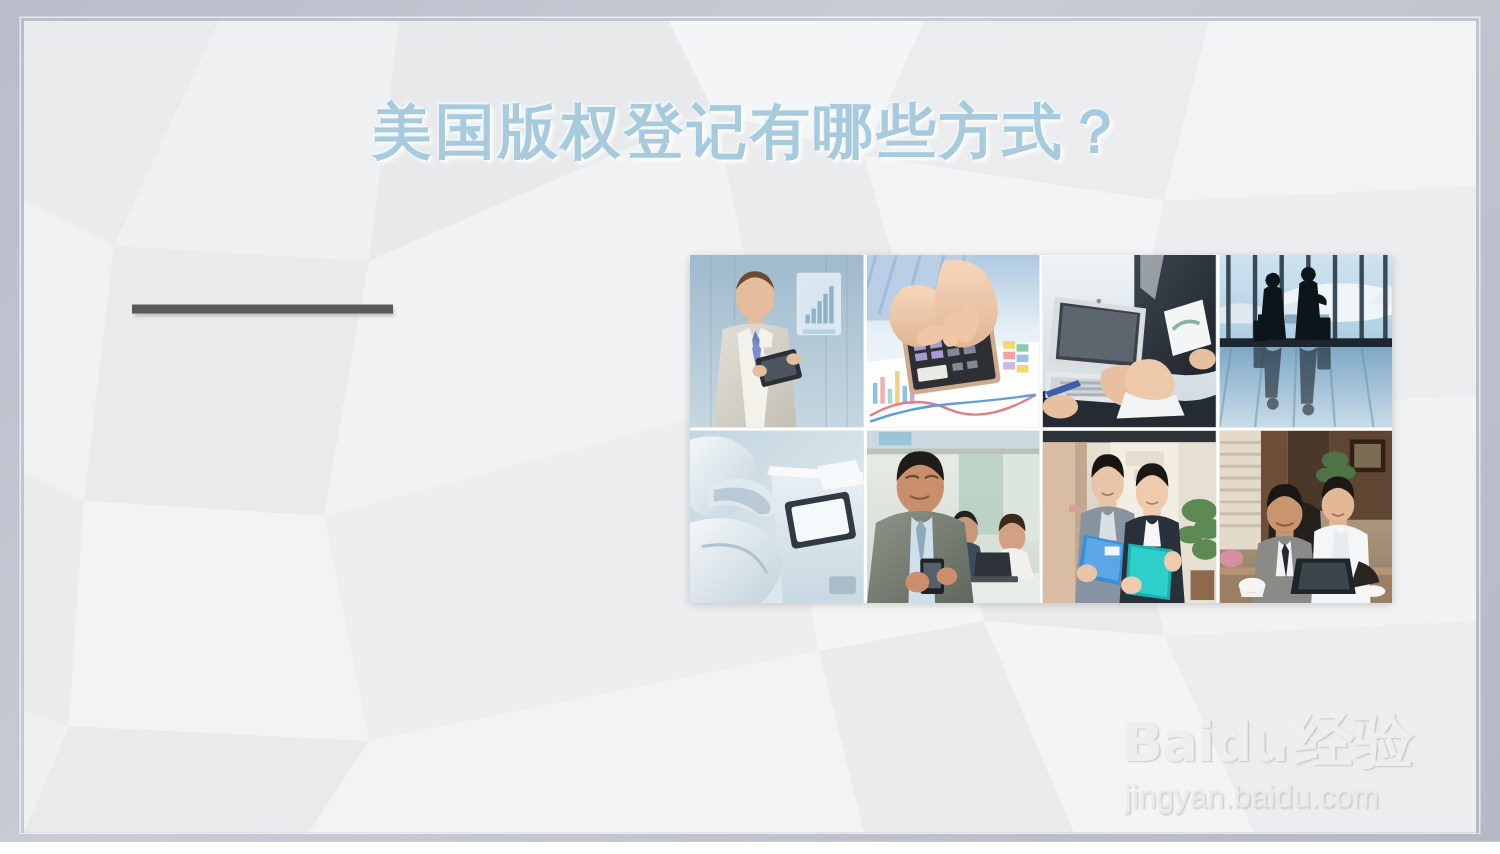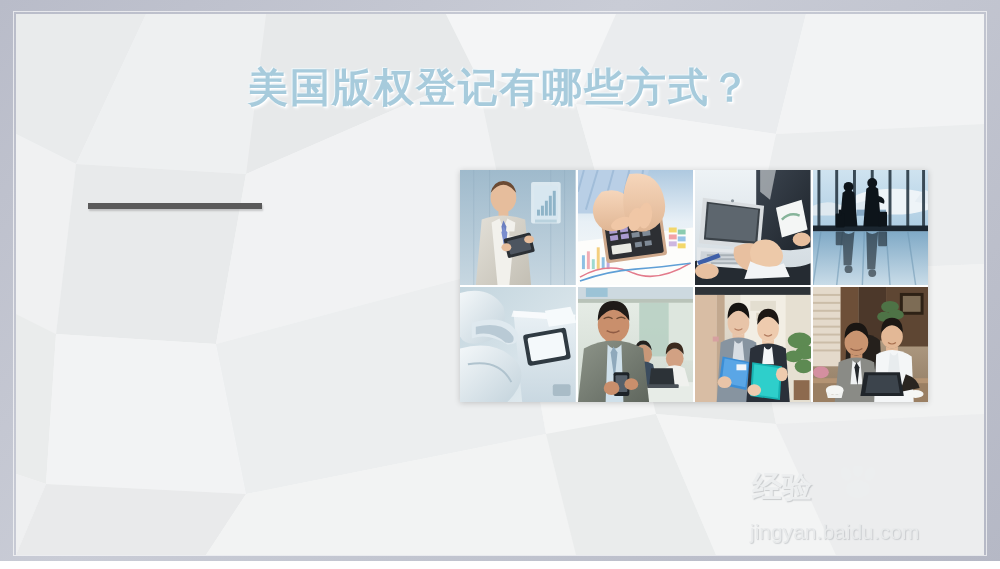--- a/index.html
+++ b/index.html
@@ -120,22 +120,22 @@
   #wm-baidu {
     font-family: "DejaVu Sans", "Liberation Sans", sans-serif;
     font-size: 36px;
     font-weight: bold;
     color: #eceeef;
     letter-spacing: -1px;
     text-shadow: 1px 1px 1px rgba(150,155,160,0.45);
     line-height: 1;
   }
   #wm-cn {
-    font-family: Liberation Mono, monospace;
-    font-size: 30px;
+    font-family: Liberation Sans, sans-serif;
+    font-size: 40px;
     font-weight: bold;
     color: #eceeef;
     text-shadow: 1px 1px 1px rgba(150,155,160,0.45);
     line-height: 1;
     margin-left: 4px;
   }
   #wm-paw {
     position: absolute;
     left: 88px;
     top: -8px;
@@ -638,20 +638,21 @@
         <ellipse cx="22" cy="104" rx="9" ry="5" fill="#f5f6f4"></ellipse>
         <path d="M13 104 q9 10 18 0 l-2 8 l-14 0z" fill="#f1f2f0"></path>
         <ellipse cx="104" cy="108" rx="8" ry="4" fill="#f5f6f4"></ellipse>
         <ellipse cx="8" cy="86" rx="8" ry="6" fill="#d48fa0"></ellipse>
       </svg>
     </div>
   </div>
 
   <div id="watermark">
     <div id="wm-logo-row">
+      <span id="wm-baidu">Baidu</span>
       <span id="wm-cn">经验</span>
     </div>
     <svg id="wm-paw" viewBox="0 0 48 34">
       <g fill="#eceeef">
         <ellipse cx="10" cy="8" rx="5" ry="7" transform="rotate(-18 10 8)"></ellipse>
         <ellipse cx="22" cy="4" rx="5" ry="7"></ellipse>
         <ellipse cx="34" cy="8" rx="5" ry="7" transform="rotate(18 34 8)"></ellipse>
         <ellipse cx="22" cy="23" rx="12" ry="9"></ellipse>
       </g>
     </svg>

